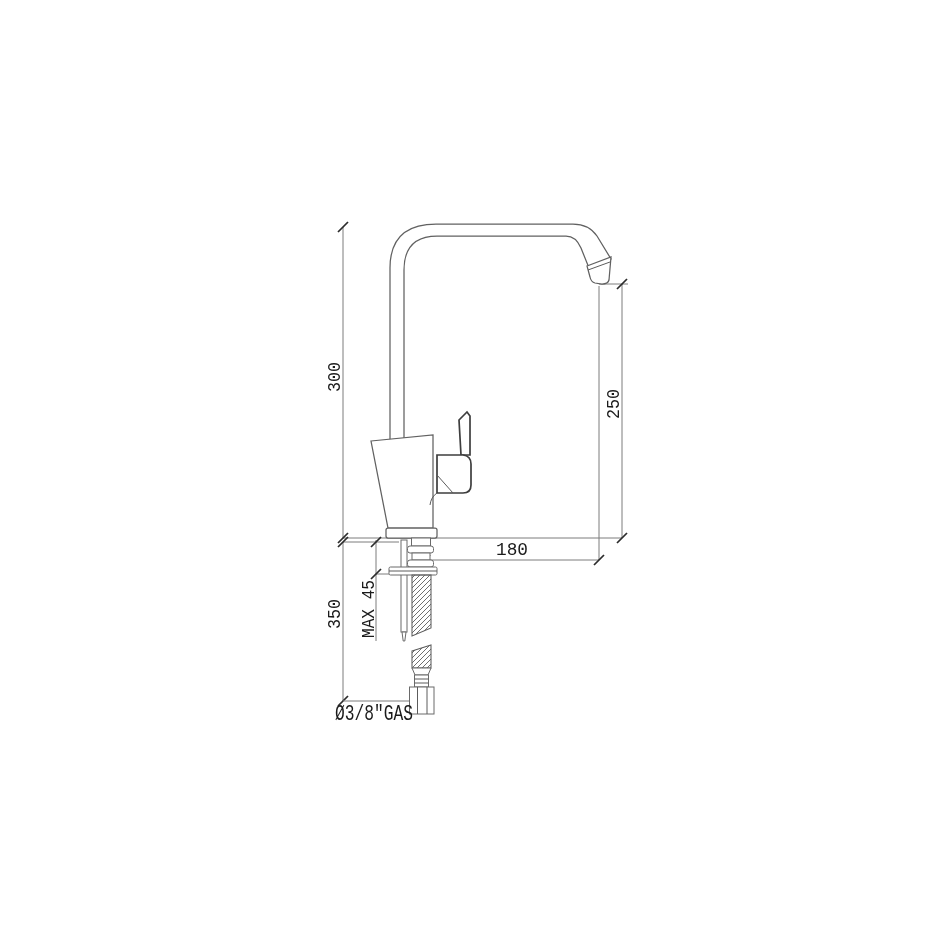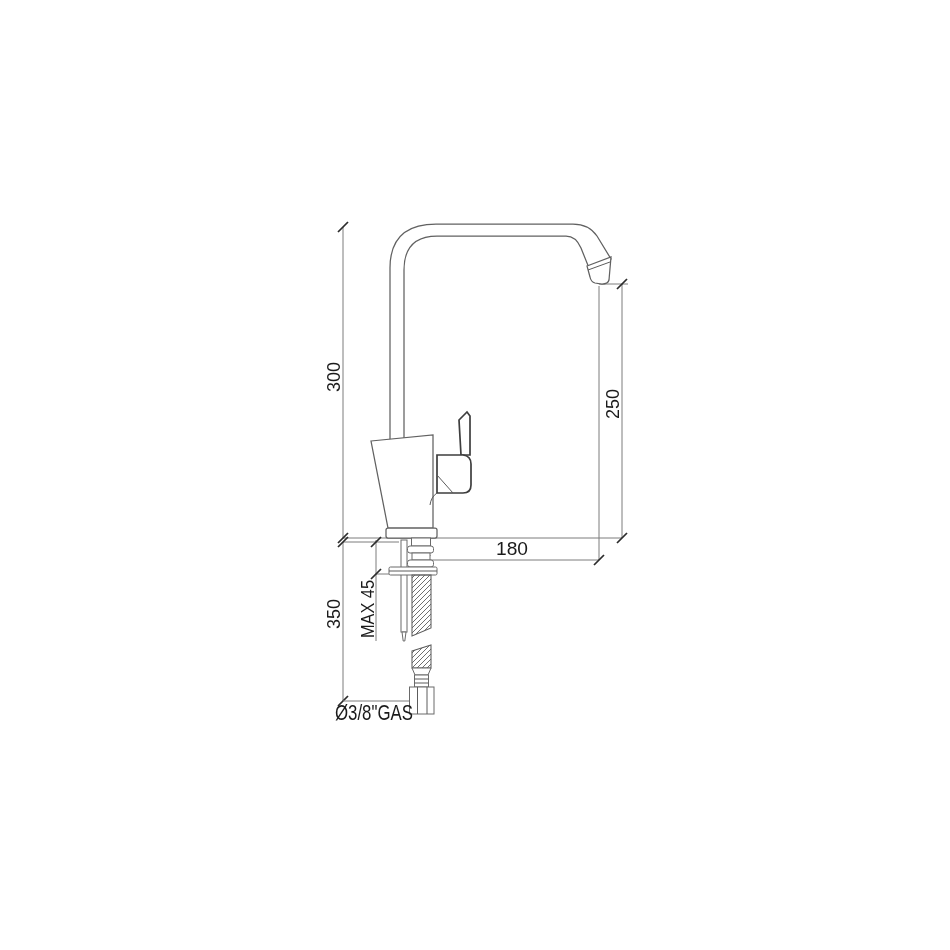--- a/index.html
+++ b/index.html
@@ -1,17 +1,17 @@
 <!DOCTYPE html>
 <html><head>
 <meta charset="utf-8">
 <style>
   html,body{margin:0;padding:0;background:#ffffff;}
   .stage{position:relative;width:950px;height:920px;background:#ffffff;overflow:hidden;
-         font-family:Liberation Sans, sans-serif;}
+         font-family:Liberation Mono, monospace;}
   svg{display:block;}
   .outline{stroke:#616161;stroke-width:1.25;fill:#ffffff;}
   .outline-thin{stroke:#6a6a6a;stroke-width:1;fill:#ffffff;}
   .outline-dark{stroke:#3e3e3e;stroke-width:1.7;fill:#ffffff;}
   .detail{stroke:#5c5c5c;stroke-width:1;fill:none;}
   .dimline{stroke:#7c7c7c;stroke-width:1;fill:none;}
   .tick{stroke:#2c2c2c;stroke-width:1.7;fill:none;}
   .hatched{stroke:#5c5c5c;stroke-width:1.05;fill:url(#hatch);}
   .dimtext{fill:#1b1b1b;font-size:19px;letter-spacing:0px;}
   .gastext{fill:#1b1b1b;font-size:22px;}

